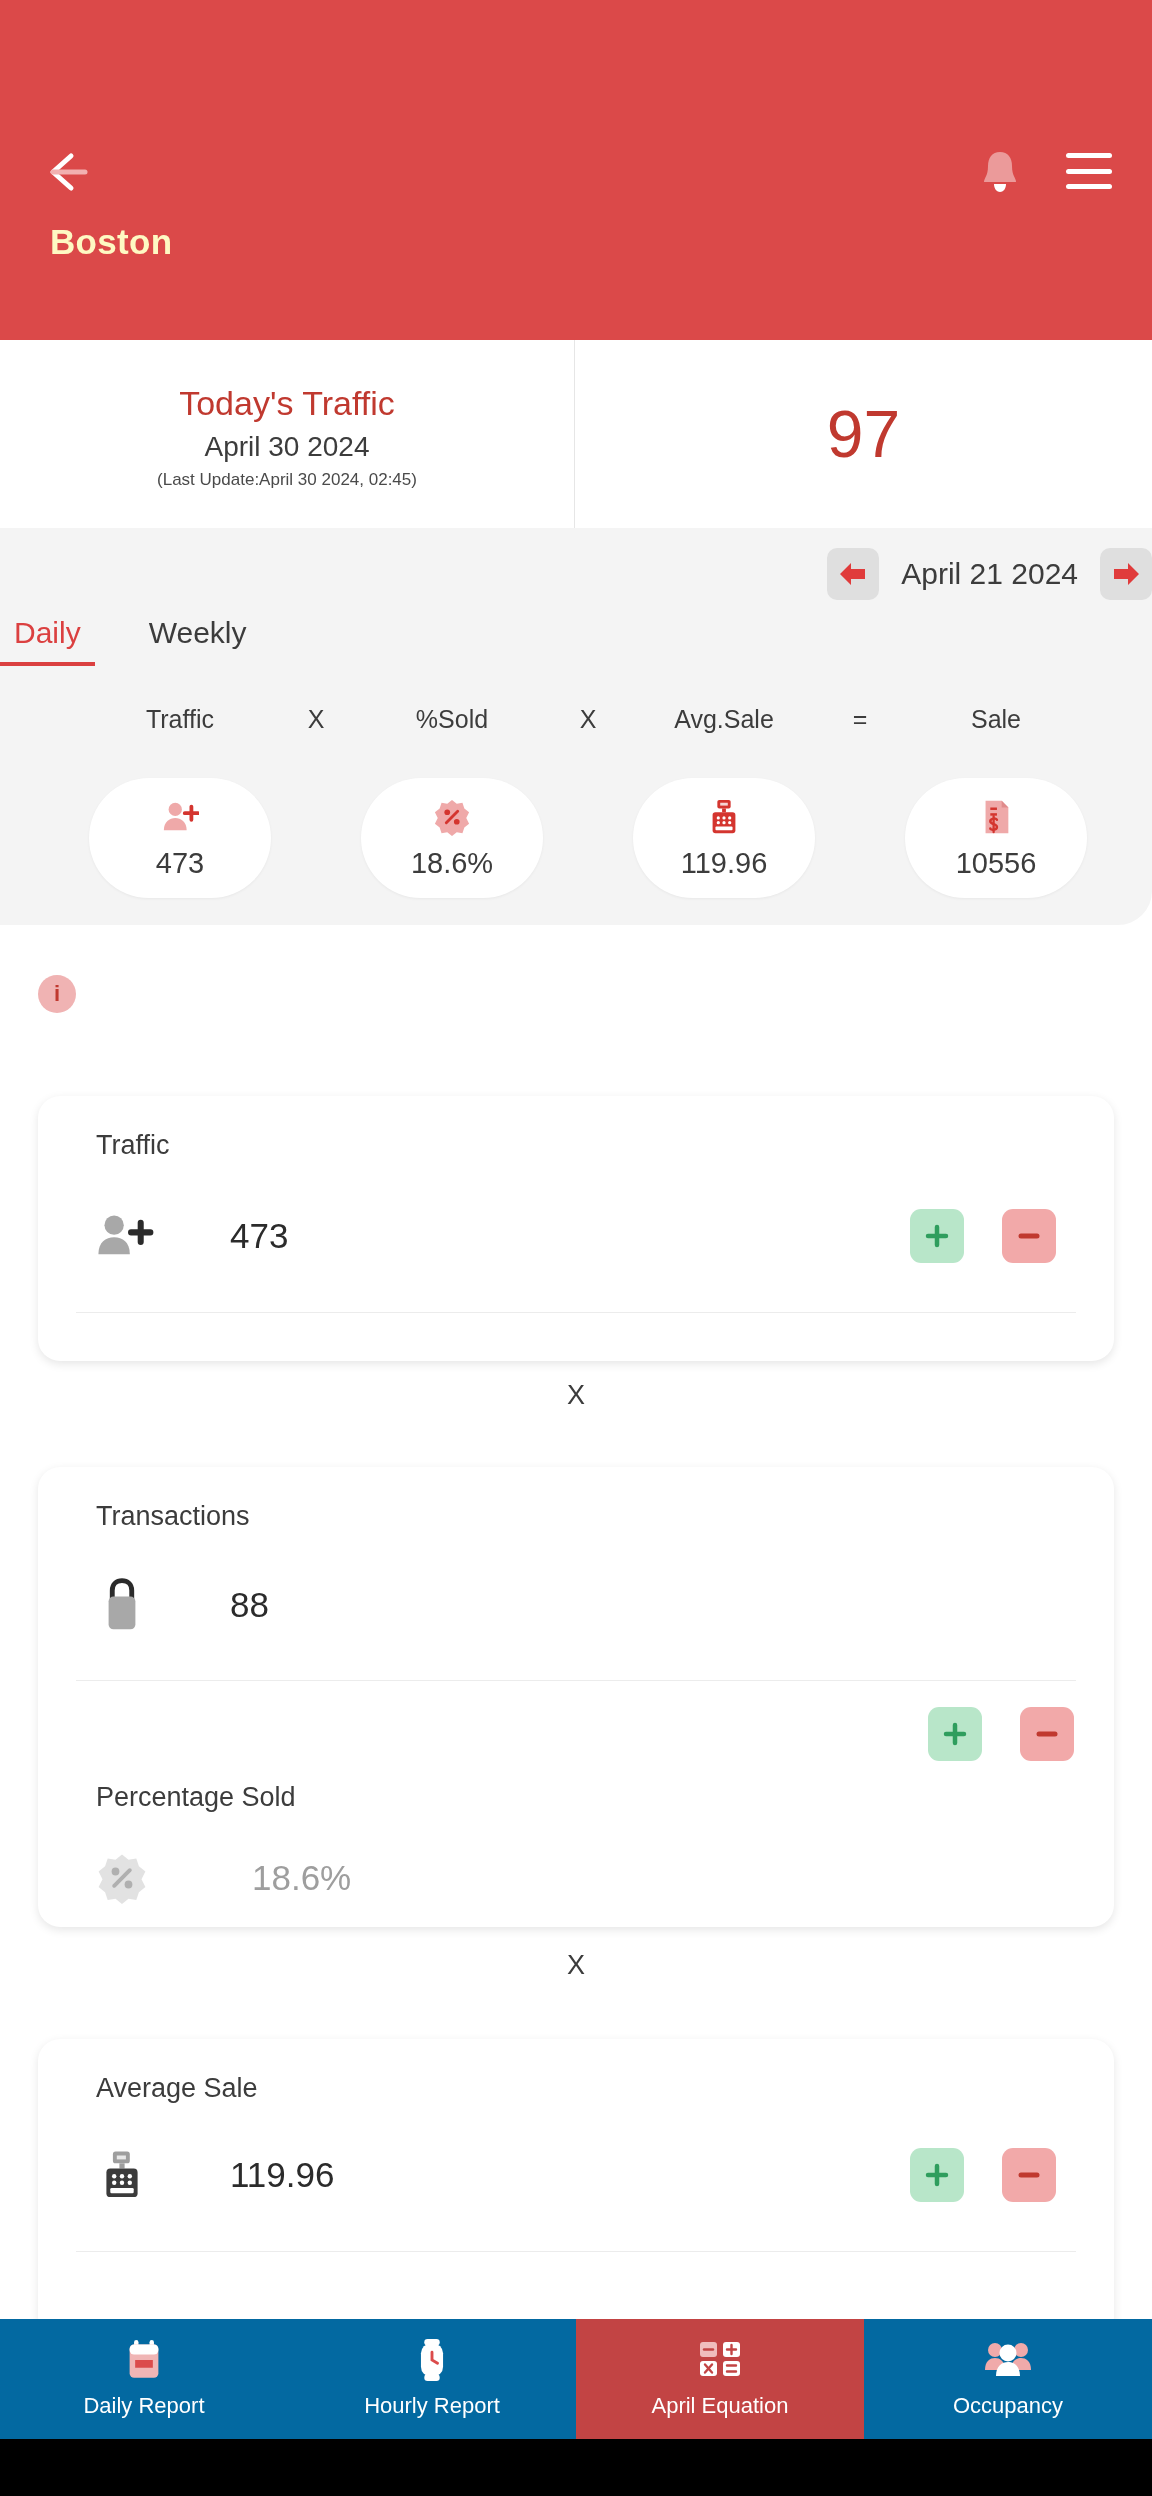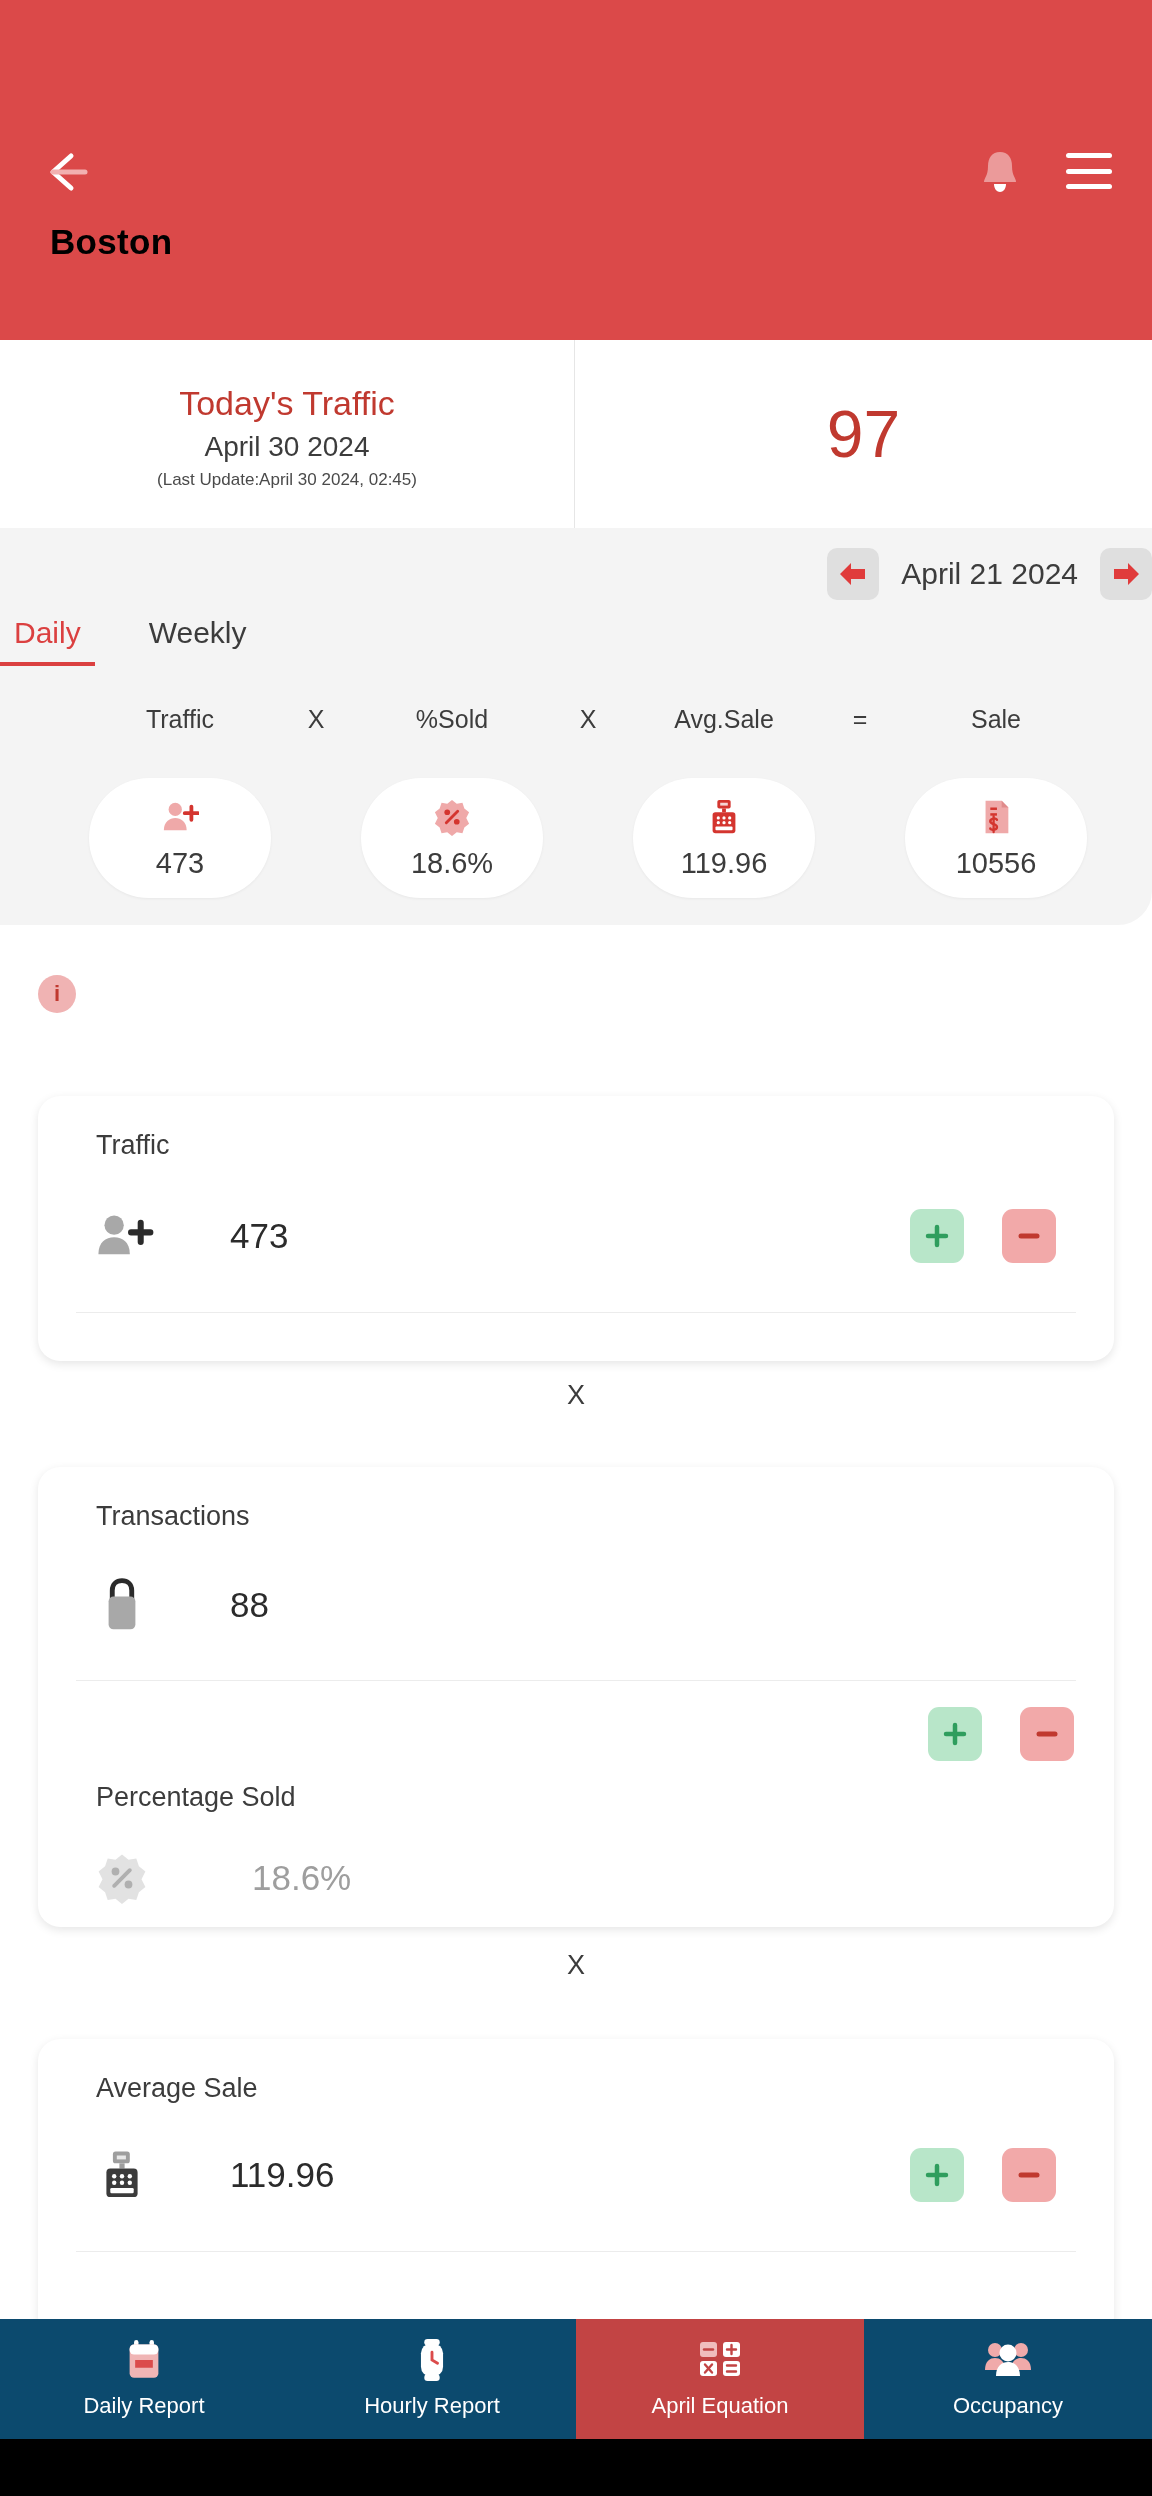--- a/index.html
+++ b/index.html
@@ -24,21 +24,21 @@
   }
   .header-icons{
     position:absolute;right:40px;top:148px;
     display:flex;align-items:center;gap:46px;
   }
   .bell-icon{width:40px;height:46px;cursor:pointer;}
   .hamburger{width:46px;height:36px;display:flex;flex-direction:column;justify-content:space-between;cursor:pointer;}
   .hamburger span{display:block;height:5px;background:#ffffff;border-radius:3px;width:100%;}
   .city-title{
     position:absolute;left:50px;top:222px;
-    font-size:35px;font-weight:bold;color:#000000;letter-spacing:.3px;
+    font-size:35px;font-weight:bold;color:#fef9c3;letter-spacing:.3px;
   }
 
   
   .traffic-strip{
     position:absolute;top:340px;left:0;width:1152px;height:188px;
     background:#ffffff;display:flex;
   }
   .traffic-left{
     width:575px;display:flex;flex-direction:column;align-items:center;
     justify-content:center;border-right:1px solid #e6e6e6;
@@ -131,21 +131,21 @@
   .pm-minus{background:#f2a9a9;}
   .divider{height:1px;background:#ececec;}
   .x-sep{
     position:absolute;left:0;width:1152px;text-align:center;
     font-size:27px;color:#3c3c3c;
   }
 
   
   .bottom-nav{
     position:absolute;left:0;bottom:57px;width:1152px;height:120px;
-    background:#0c4a6e;display:flex;
+    background:#0369a1;display:flex;
   }
   .nav-item{
     flex:1;display:flex;flex-direction:column;align-items:center;justify-content:center;
     gap:12px;cursor:pointer;
   }
   .nav-item.selected{background:#c24444;}
   .nav-ico{height:42px;display:flex;align-items:center;justify-content:center;}
   .nav-label{font-size:22px;color:#ffffff;}
   .sys-bar{
     position:absolute;left:0;bottom:0;width:1152px;height:57px;background:#000000;

